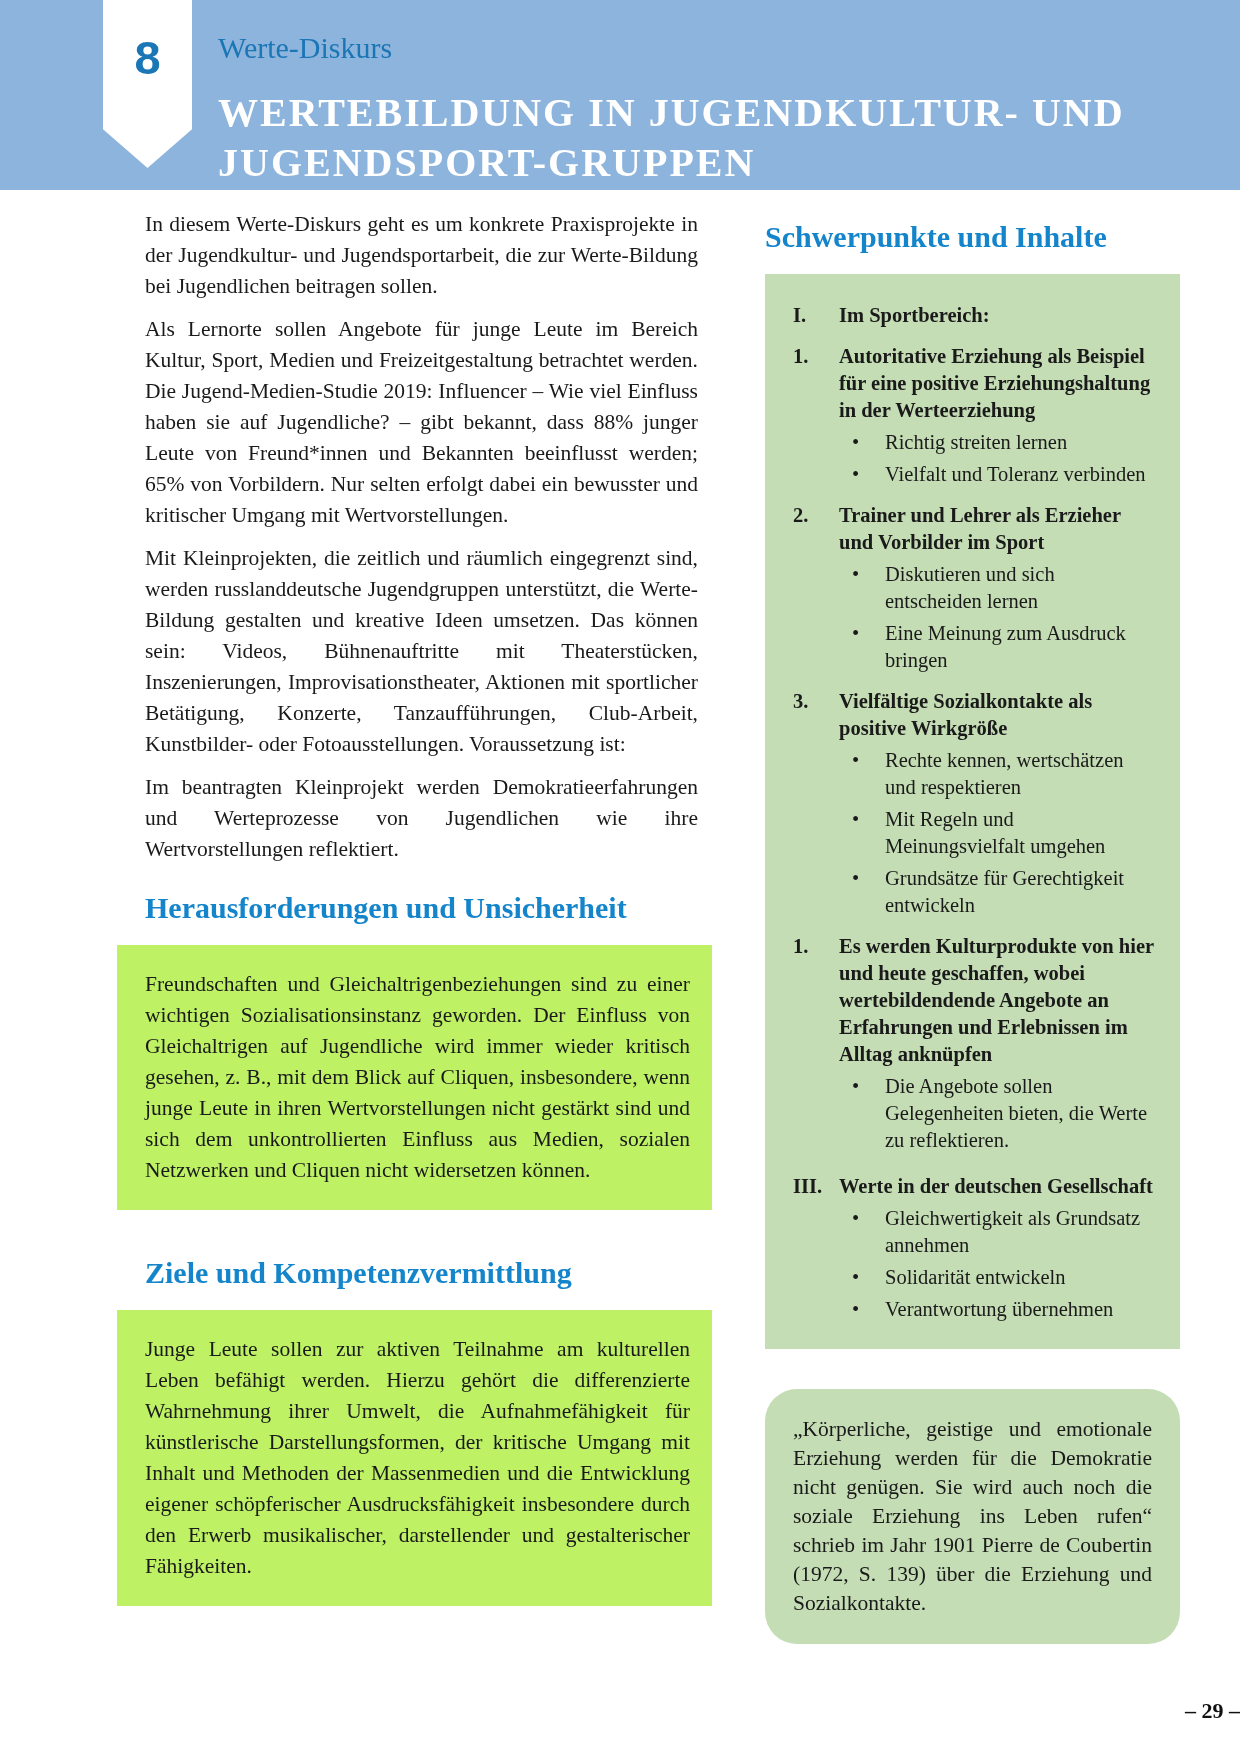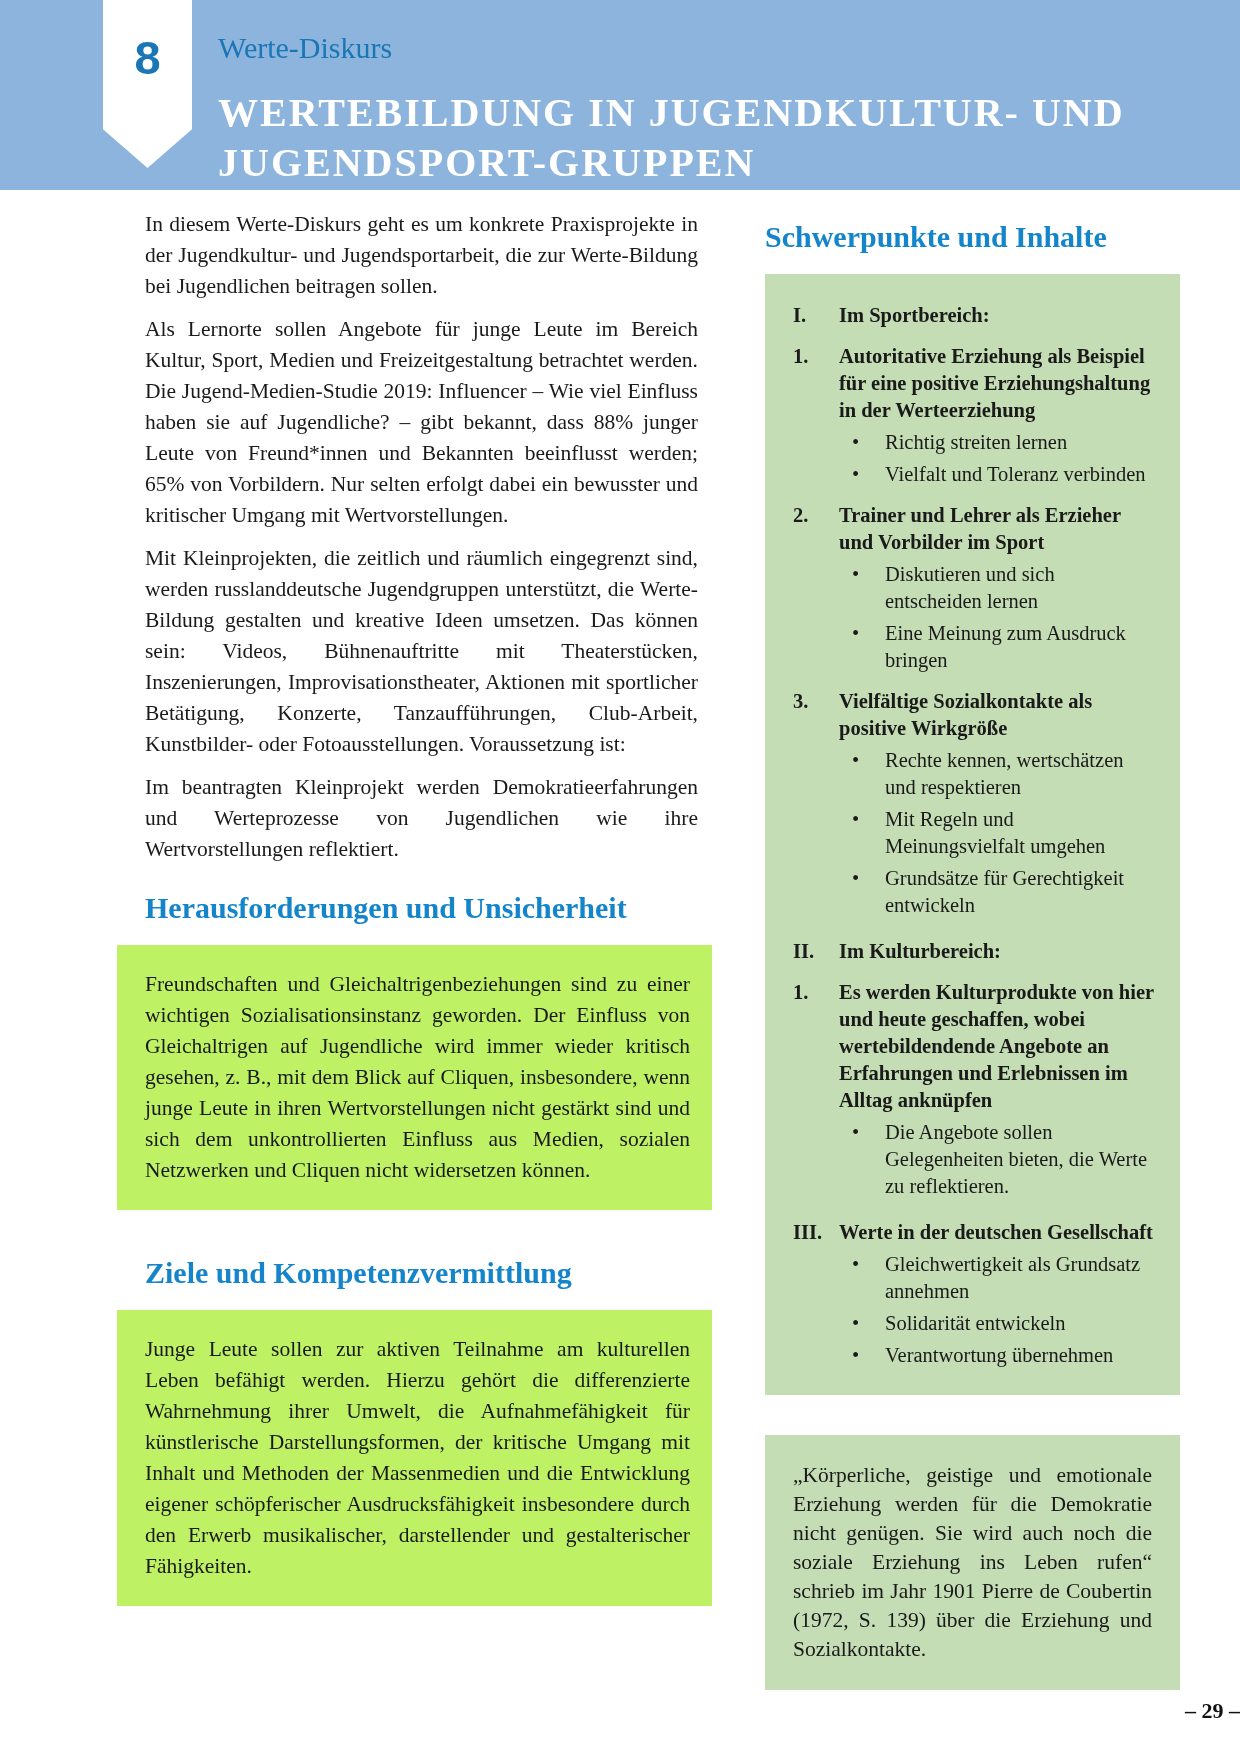--- a/index.html
+++ b/index.html
@@ -57,21 +57,21 @@
     font-size:20.5px; line-height:27px;
   }
   .oi { position:relative; padding-left:46px; margin-top:14px; font-weight:bold; }
   .oi.roman { margin-top:19px; }
   .oi:first-child, .oi.roman:first-child { margin-top:4px; }
   .oi .m { position:absolute; left:0; top:0; font-weight:bold; }
   .ob { position:relative; padding-left:38px; margin:5px 0 0 54px; font-weight:normal; }
   .ob .m { position:absolute; left:5px; top:0; }
 
   .quote-box {
-    background:#C4DDB4; margin-top:40px; padding:26px 28px;
+    background:#C4DDB4; margin-top:40px; padding:26px 28px;border-radius:32px;
   }
   .quote-box p { font-size:21.5px; line-height:29px; text-align:justify; hyphens:auto; }
 
   
   .page-num {
     position:absolute; left:0; right:0; top:1698px; text-align:right;
     font-size:22px; font-weight:bold; color:#111111;
   }
 </style>
 </head>
@@ -120,21 +120,20 @@
           <div class="oi"><span class="m">1.</span><span>Autoritative Erziehung als Beispiel für eine positive Erziehungshaltung in der Werteerziehung</span></div>
           <div class="ob"><span class="m">•</span><span>Richtig streiten lernen</span></div>
           <div class="ob"><span class="m">•</span><span>Vielfalt und Toleranz verbinden</span></div>
           <div class="oi"><span class="m">2.</span><span>Trainer und Lehrer als Erzieher und Vorbilder im Sport</span></div>
           <div class="ob"><span class="m">•</span><span>Diskutieren und sich entscheiden lernen</span></div>
           <div class="ob"><span class="m">•</span><span>Eine Meinung zum Ausdruck bringen</span></div>
           <div class="oi"><span class="m">3.</span><span>Vielfältige Sozialkontakte als positive Wirkgröße</span></div>
           <div class="ob"><span class="m">•</span><span>Rechte kennen, wertschätzen und respektieren</span></div>
           <div class="ob"><span class="m">•</span><span>Mit Regeln und Meinungsvielfalt umgehen</span></div>
           <div class="ob"><span class="m">•</span><span>Grundsätze für Gerechtigkeit entwickeln</span></div>
-          <div class="oi roman"><span class="m">II.</span><span>Im Kulturbereich:</span></div>
           <div class="oi"><span class="m">1.</span><span>Es werden Kulturprodukte von hier und heute geschaffen, wobei wertebildendende Angebote an Erfahrungen und Erlebnissen im Alltag anknüpfen</span></div>
           <div class="ob"><span class="m">•</span><span>Die Angebote sollen Gelegenheiten bieten, die Werte zu reflektieren.</span></div>
           <div class="oi roman"><span class="m">III.</span><span>Werte in der deutschen Gesellschaft</span></div>
           <div class="ob"><span class="m">•</span><span>Gleichwertigkeit als Grundsatz annehmen</span></div>
           <div class="ob"><span class="m">•</span><span>Solidarität entwickeln</span></div>
           <div class="ob"><span class="m">•</span><span>Verantwortung übernehmen</span></div>
         </div>
     </div>
 
     <div class="quote-box">

